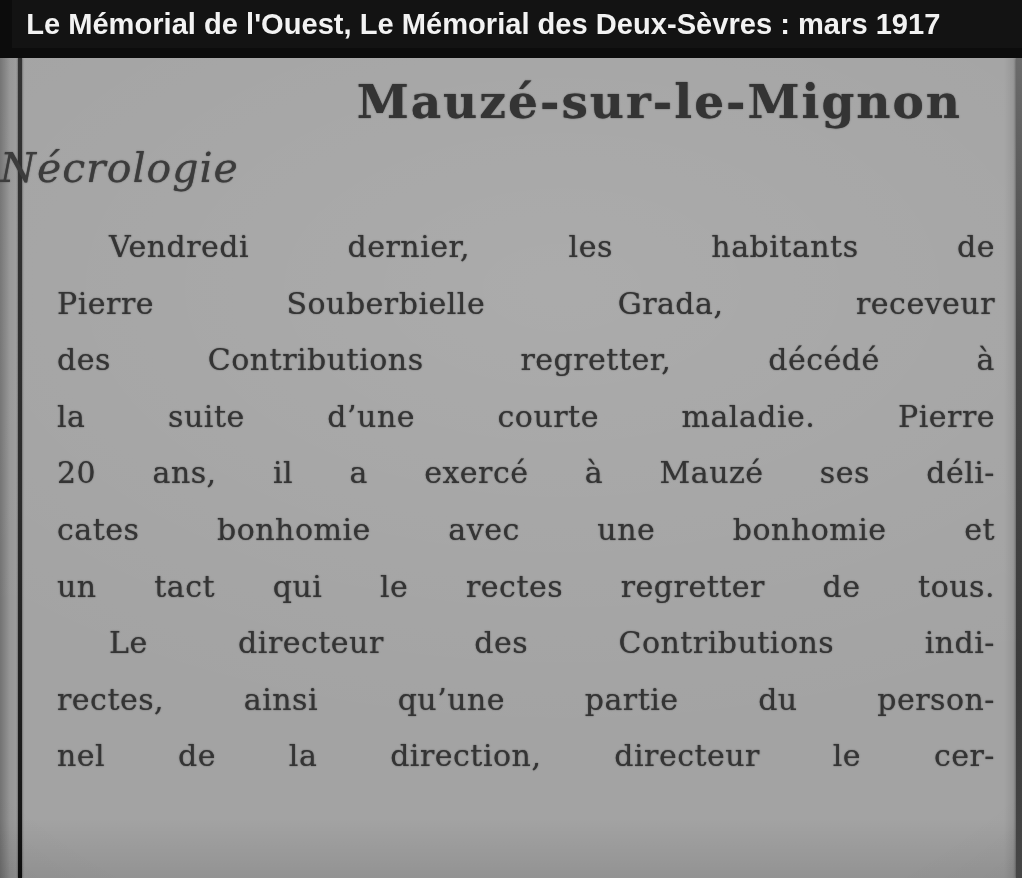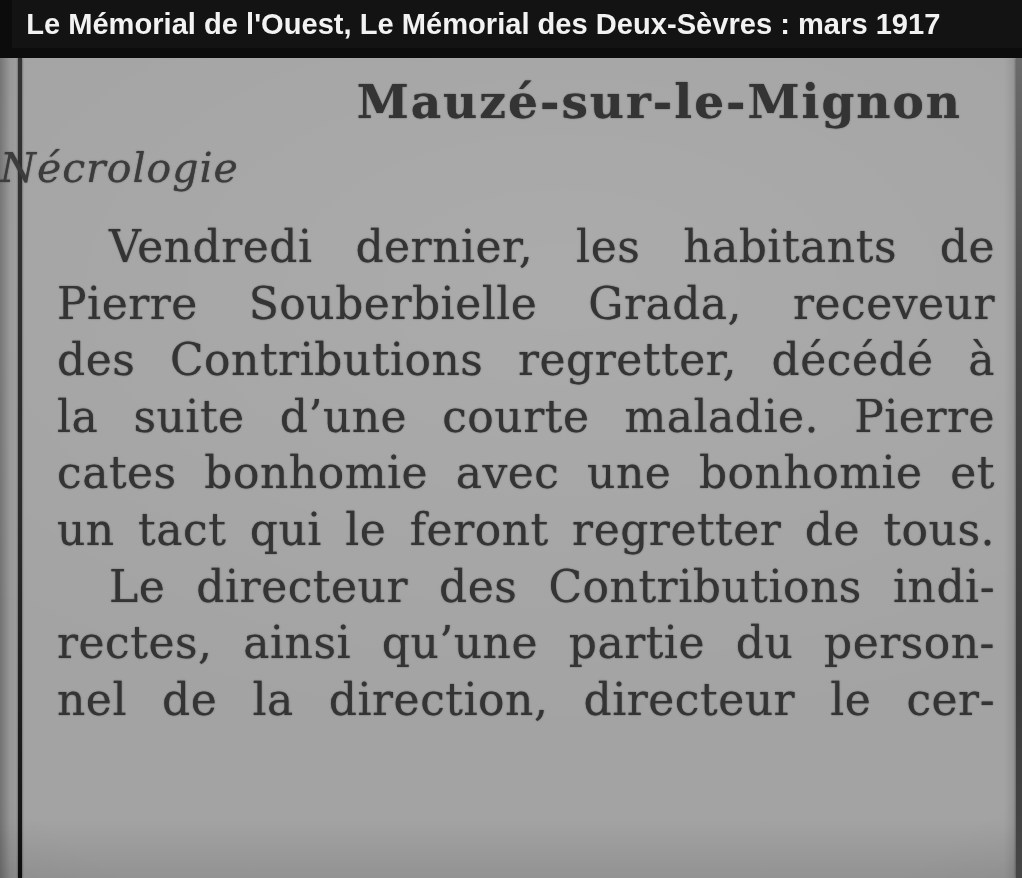--- a/index.html
+++ b/index.html
@@ -95,21 +95,21 @@
   }
 
   .textblock {
     position: absolute;
     top: 161px; left: 57px;
     width: 938px;
   }
   .line {
     height: 56.6px;
     line-height: 56.6px;
-    font-size: 44px;
+    font-size: 30px;
     color: var(--ink);
     text-align: justify;
     text-align-last: justify;
     white-space: normal;
     text-shadow: 0 0 1.4px rgba(45,45,45,0.8);
     letter-spacing: 0.5px;
   }
   .line.indent { padding-left: 52px; }
 </style>
 </head>
@@ -124,19 +124,20 @@
   <div class="right-edge"></div>
 
   <div class="headline">Mauzé-sur-le-Mignon</div>
   <div class="subtitle">Nécrologie</div>
 
   <div class="textblock">
     <div class="line indent">Vendredi dernier, les habitants de</div>
     <div class="line">Pierre Souberbielle Grada, receveur</div>
     <div class="line">des Contributions regretter, décédé à</div>
     <div class="line">la suite d’une courte maladie. Pierre</div>
+    <div class="line">20 ans, il a exercé à Mauzé ses déli-</div>
     <div class="line">cates bonhomie avec une bonhomie et</div>
-    <div class="line">un tact qui le feront regretter de tous.</div>
+    <div class="line">un tact qui le rectes regretter de tous.</div>
     <div class="line indent">Le directeur des Contributions indi-</div>
     <div class="line">rectes, ainsi qu’une partie du person-</div>
     <div class="line">nel de la direction, directeur le cer-</div>
   </div>
 </div>
 
 </body></html>

